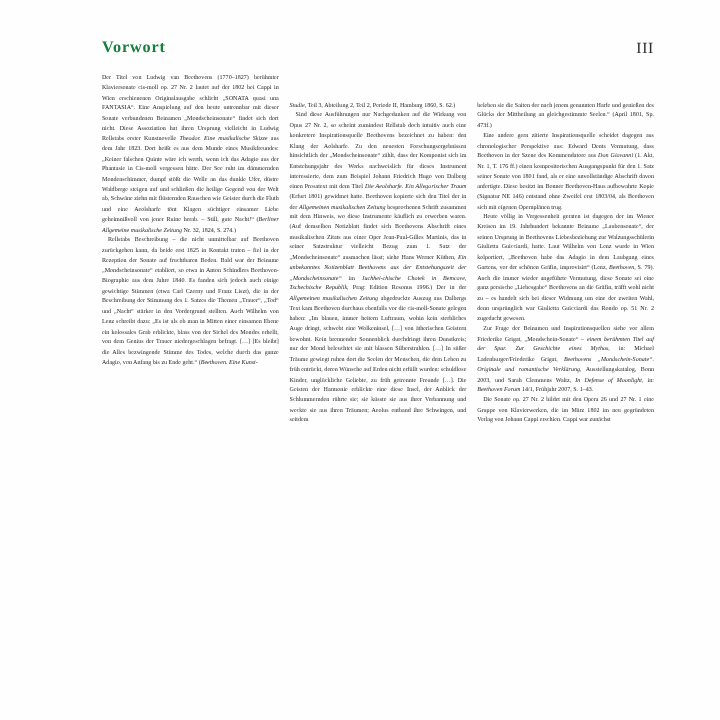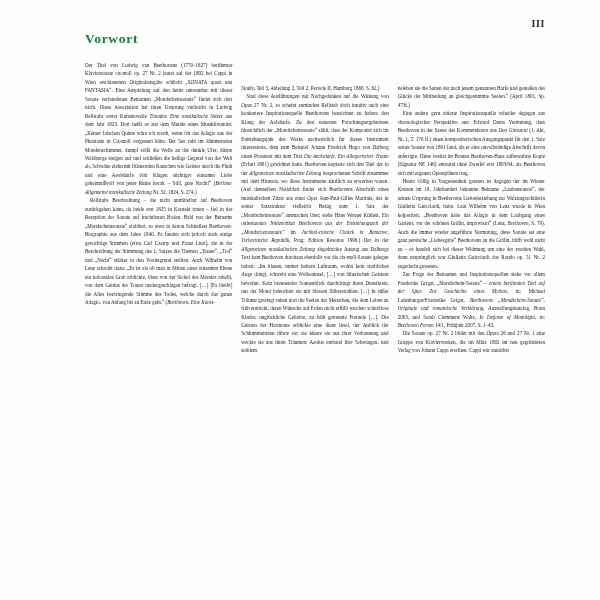--- a/index.html
+++ b/index.html
@@ -15,25 +15,25 @@
     overflow: hidden;
   }
   .page {
     position: relative;
     width: 600px;
     height: 600px;
     background: #fefefe;
   }
   .folio {
     position: absolute;
-    top: 18px;
+    top: 32px;
     right: 55px;
-    font-size: 10px;
+    font-size: 13px;
     letter-spacing: 0.6px;
-    font-weight: 700;
+    font-weight: 400;
     color: #2b2b2b;
   }
   .content {
     position: absolute;
     left: 85px;
     top: 32px;
     width: 460px;
     height: 552px;
   }
   .page-title {

